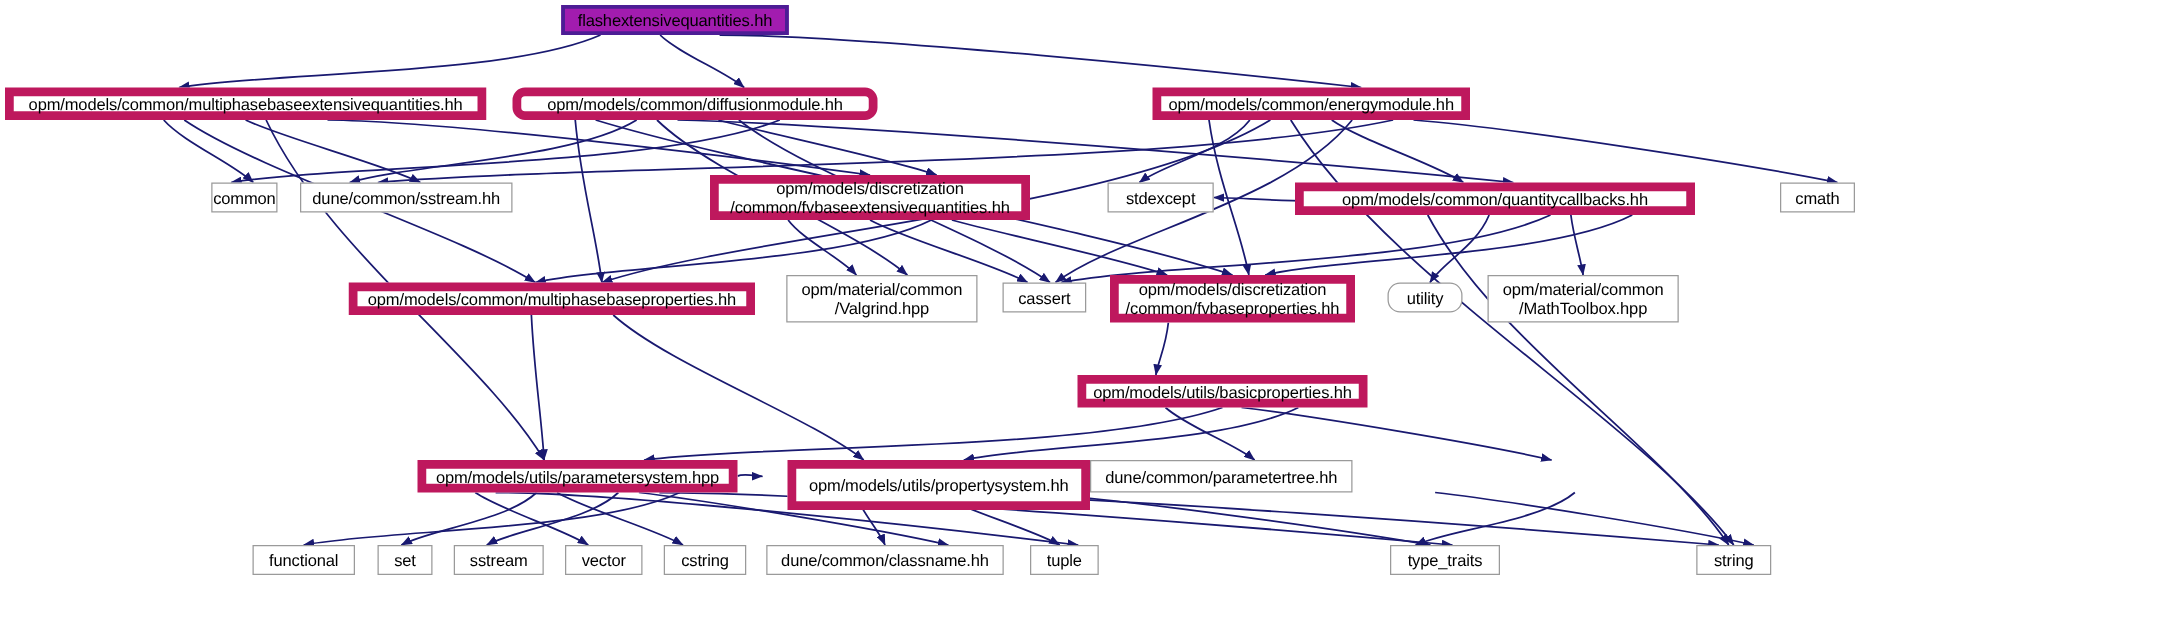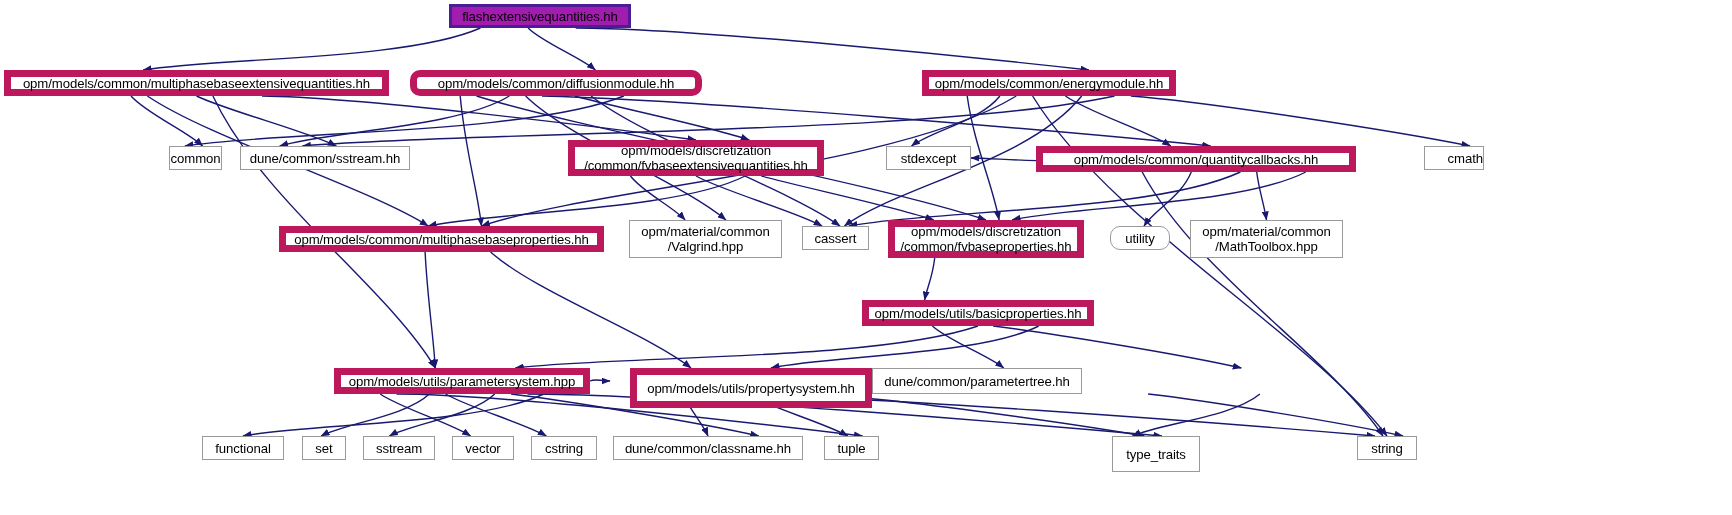--- a/index.html
+++ b/index.html
@@ -124,36 +124,36 @@
 <div class="node root" style="left: 449px; top: 4px; width: 182px; height: 24px;"><span>flashextensivequantities.hh</span></div>
     <div class="node internal" style="left: 4px; top: 70px; width: 385px; height: 26px;"><span>opm/models/common/multiphasebaseextensivequantities.hh</span></div>
     <div class="node internal" style="left: 410px; top: 70px; width: 292px; height: 26px; border-radius: 10px;"><span>opm/models/common/diffusionmodule.hh</span></div>
     <div class="node internal" style="left: 922px; top: 70px; width: 254px; height: 26px;"><span>opm/models/common/energymodule.hh</span></div>
     <div class="node external" style="left: 169px; top: 146px; width: 53px; height: 24px;"><span>common</span></div>
     <div class="node external" style="left: 240px; top: 146px; width: 170px; height: 24px;"><span>dune/common/sstream.hh</span></div>
     <div class="node internal" style="left: 568px; top: 140px; width: 256px; height: 36px;"><span>opm/models/discretization
 /common/fvbaseextensivequantities.hh</span></div>
     <div class="node external" style="left: 886px; top: 146px; width: 85px; height: 24px; justify-content: center;"><span>stdexcept</span></div>
     <div class="node internal" style="left: 1036px; top: 146px; width: 320px; height: 26px;"><span>opm/models/common/quantitycallbacks.hh</span></div>
-    <div class="node external" style="left: 1424px; top: 146px; width: 60px; height: 24px; justify-content: flex-end;"><span>cmath</span></div>
+    <div class="node external" style="left: 1424px; top: 146px; width: 60px; height: 24px;"><span>cmath</span></div>
     <div class="node internal" style="left: 279px; top: 226px; width: 325px; height: 26px;"><span>opm/models/common/multiphasebaseproperties.hh</span></div>
     <div class="node external" style="left: 629px; top: 220px; width: 153px; height: 38px;"><span>opm/material/common
 /Valgrind.hpp</span></div>
     <div class="node external" style="left: 802px; top: 226px; width: 67px; height: 24px;"><span>cassert</span></div>
     <div class="node internal" style="left: 888px; top: 220px; width: 196px; height: 38px;"><span>opm/models/discretization
 /common/fvbaseproperties.hh</span></div>
     <div class="node external" style="left: 1110px; top: 226px; width: 60px; height: 24px; border-radius: 10px;"><span>utility</span></div>
     <div class="node external" style="left: 1190px; top: 220px; width: 153px; height: 38px;"><span>opm/material/common
 /MathToolbox.hpp</span></div>
     <div class="node internal" style="left: 862px; top: 300px; width: 232px; height: 26px;"><span>opm/models/utils/basicproperties.hh</span></div>
     <div class="node internal" style="left: 334px; top: 368px; width: 256px; height: 26px;"><span>opm/models/utils/parametersystem.hpp</span></div>
     <div class="node internal" style="left: 630px; top: 368px; width: 242px; height: 40px;"><span>opm/models/utils/propertysystem.hh</span></div>
     <div class="node external" style="left: 872px; top: 368px; width: 210px; height: 26px;"><span>dune/common/parametertree.hh</span></div>
     <div class="node external" style="left: 202px; top: 436px; width: 82px; height: 24px;"><span>functional</span></div>
     <div class="node external" style="left: 302px; top: 436px; width: 44px; height: 24px;"><span>set</span></div>
     <div class="node external" style="left: 363px; top: 436px; width: 72px; height: 24px;"><span>sstream</span></div>
     <div class="node external" style="left: 452px; top: 436px; width: 62px; height: 24px;"><span>vector</span></div>
     <div class="node external" style="left: 531px; top: 436px; width: 66px; height: 24px;"><span>cstring</span></div>
     <div class="node external" style="left: 613px; top: 436px; width: 190px; height: 24px;"><span>dune/common/classname.hh</span></div>
     <div class="node external" style="left: 824px; top: 436px; width: 55px; height: 24px;"><span>tuple</span></div>
-    <div class="node external" style="left: 1112px; top: 436px; width: 88px; height: 36px;"><span>type_traits</span></div>
+    <div class="node external" style="left: 1112px; top: 436px; width: 88px; height: 24px;"><span>type_traits</span></div>
     <div class="node external" style="left: 1357px; top: 436px; width: 60px; height: 24px;"><span>string</span></div>
   </div>
 
 </body></html>

